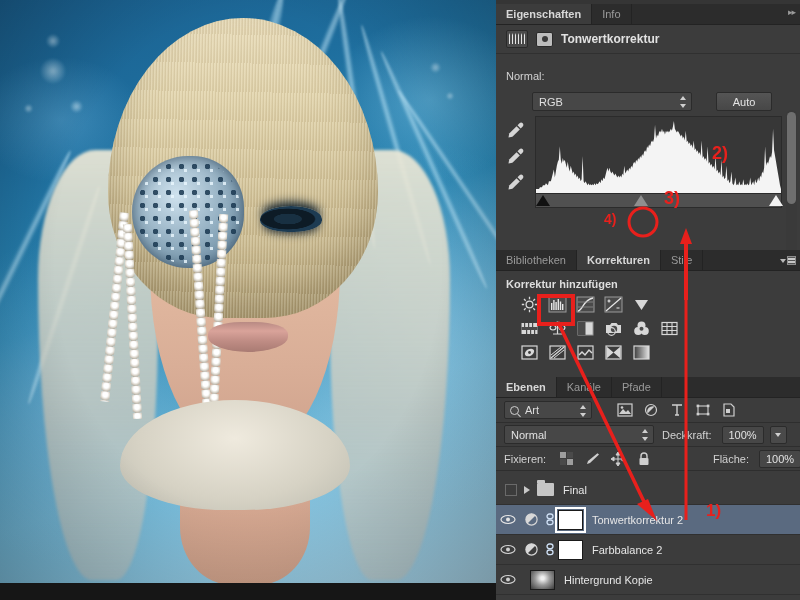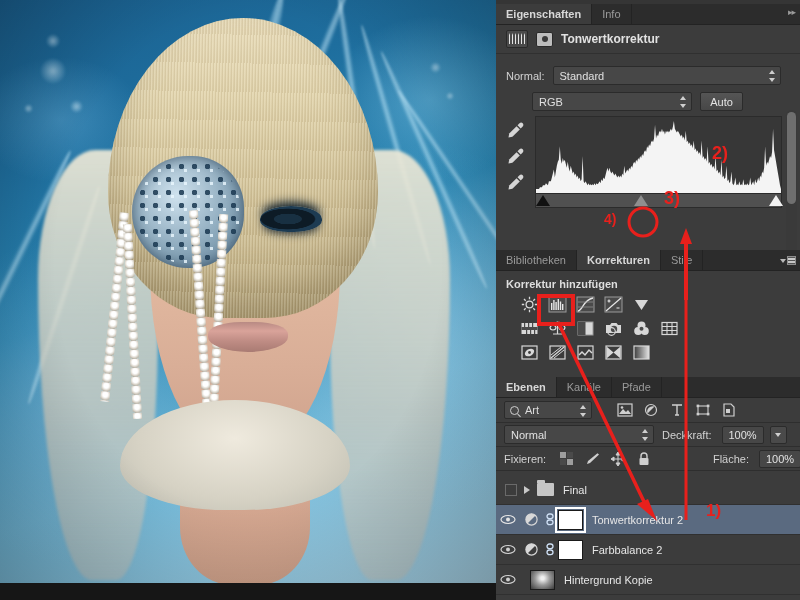--- a/index.html
+++ b/index.html
@@ -188,24 +188,24 @@
     position: absolute; right: 5px; top: 3px; width: 7px; height: 12px;
     display: flex; flex-direction: column; justify-content: space-between; align-items: center;
   }
   .select .spin i {
     width: 0; height: 0; border-left: 3.5px solid transparent; border-right: 3.5px solid transparent;
   }
   .select .spin i.up { border-bottom: 4px solid #cfcfcf; }
   .select .spin i.dn { border-top: 4px solid #cfcfcf; }
 
   #preset-select { flex: 1; }
-  #channel-row { position: absolute; left: 36px; top: 38px; width: 250px; height: 19px; gap: 8px; }
+  #channel-row { position: absolute; left: 36px; top: 38px; width: 250px; height: 19px; gap: 24px; }
   #channel-select { width: 160px; }
   #auto-button {
-    width: 43px; height: 19px; border: 1px solid #2b2b2b; border-radius: 2px;
+    width: 56px; height: 19px; border: 1px solid #2b2b2b; border-radius: 2px;
     background: linear-gradient(180deg, #555, #474747);
     font-size: 11px; color: #e4e4e4; display: flex; align-items: center; justify-content: center;
   }
 
   #eyedroppers { position: absolute; left: 10px; top: 66px; width: 22px; }
   .eyedropper { width: 20px; height: 20px; position: relative; margin-bottom: 6px; }
 
   #histogram-box {
     position: absolute; left: 39px; top: 62px; width: 247px; height: 78px;
     background: #373737; border: 1px solid #2b2b2b;
@@ -402,27 +402,20 @@
       <div id="prop-header">
         <div class="prop-icon-levels"></div>
         <div class="prop-icon-mask"></div>
         <div id="prop-title">Tonwertkorrektur</div>
       </div>
 
       <div id="prop-body">
 
         <div id="preset-row" class="row">
           <span class="field-label">Normal:</span>
-          <div id="preset-select" class="select">
-            <span>Standard</span>
-            <span class="spin">
-                <i class="up"></i>
-                <i class="dn"></i>
-              </span>
-          </div>
         </div>
 
         <div id="channel-row" class="row">
           <div id="channel-select" class="select">
             <span>RGB</span>
             <span class="spin">
                 <i class="up"></i>
                 <i class="dn"></i>
               </span>
           </div>

